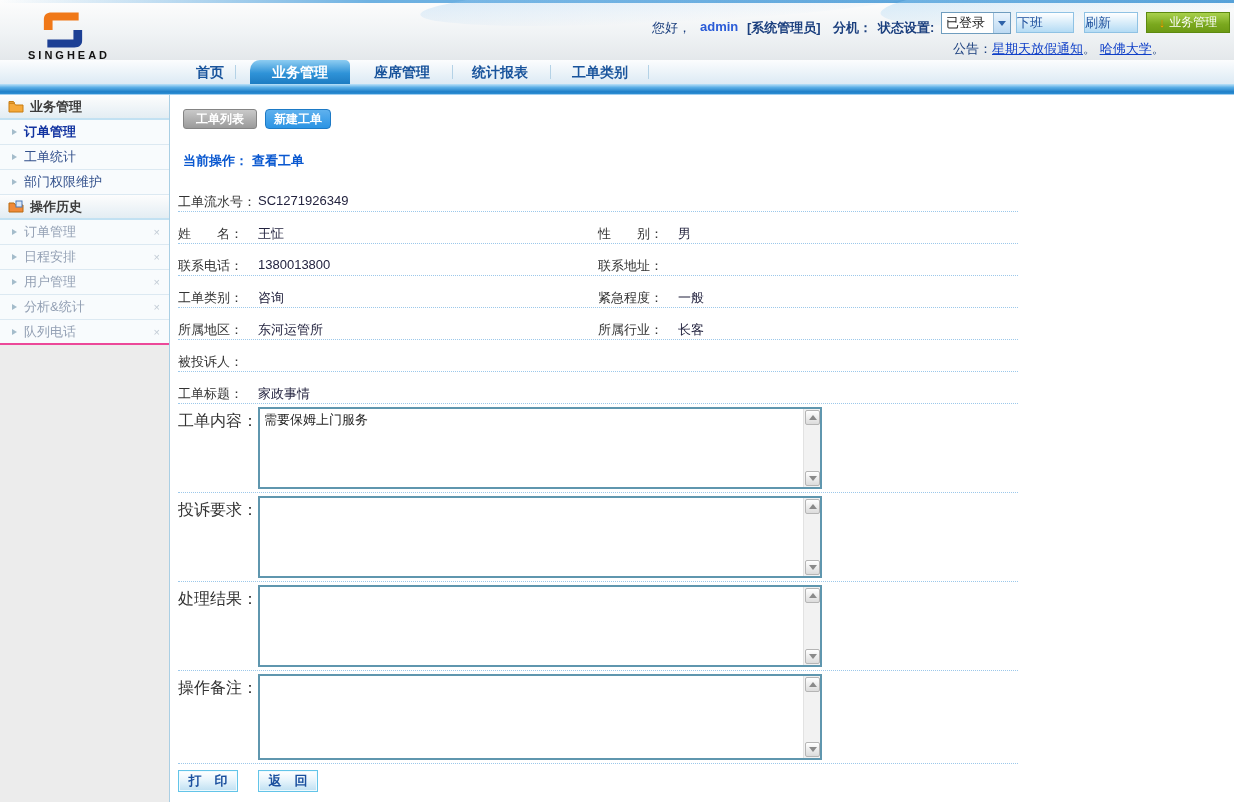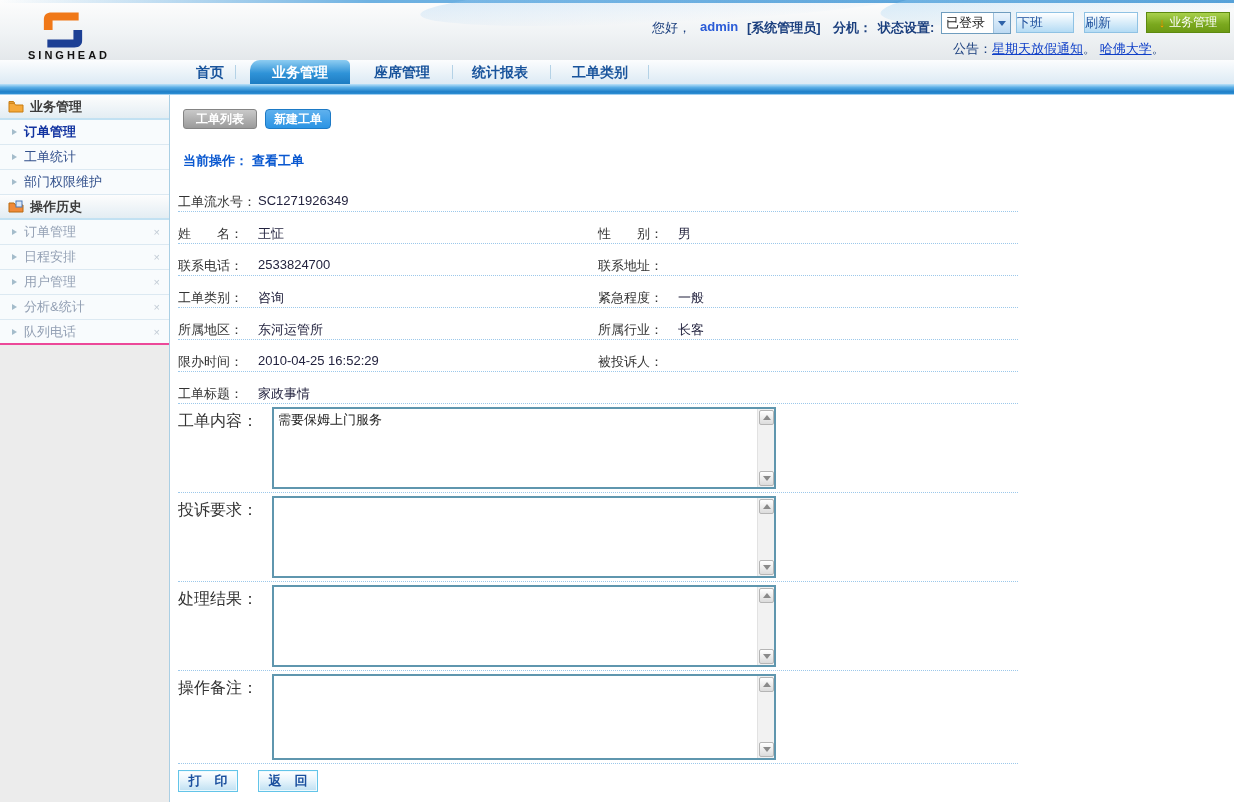--- a/index.html
+++ b/index.html
@@ -98,23 +98,23 @@
               font-size:12px; font-weight:bold; text-align:center; line-height:18px; cursor:pointer; }
   .cur-op { position:absolute; left:13px; top:57px; font-size:13px; font-weight:bold; color:#0a58d0; }
   .cur-op .v { margin-left:4px; }
 
   .form { position:absolute; left:8px; top:85px; width:840px; }
   .frow { height:32px; border-bottom:1px dotted #9cc8ea; display:flex; align-items:center; font-size:13px; }
   .fcell { width:420px; display:flex;margin-top:12px; }
   .flab { width:80px; color:#333; flex:0 0 80px; }
   .fval { color:#23233f; }
 
-  .ta-row { border-bottom:1px dotted #9cc8ea; padding:3px 0; display:flex;gap:14px; }
+  .ta-row { border-bottom:1px dotted #9cc8ea; padding:3px 0; display:flex; }
   .ta-lab { padding-top:4px; }
-  .ta-box { position:relative; width:504px; height:82px; border:2px solid #5f96ae; background:#fff; }
+  .ta-box { position:relative; width:564px; height:82px; border:2px solid #5f96ae; background:#fff; }
   .ta-box.tall { height:86px; }
   .ta-text { position:absolute; left:4px; top:2px; right:22px; font-size:13px; color:#1d1d1d; }
   .ta-scroll { position:absolute; right:0; top:0; bottom:0; width:17px; background:#f2f2f2;
                border-left:1px solid #e2e2e2; }
   .sb-btn { position:absolute; left:1px; width:15px; height:15px; border:1px solid #b5b5b5; border-radius:2px;
             background:linear-gradient(180deg,#ffffff,#dcdcdc); display:flex; align-items:center;
             justify-content:center; cursor:pointer; }
   .sb-up { top:1px; } .sb-down { bottom:1px; }
   .sb-up i { width:0; height:0; border-left:4px solid transparent; border-right:4px solid transparent;
              border-bottom:5px solid #8a8a8a; }
@@ -259,21 +259,21 @@
             <span class="fval">王怔</span>
           </div>
         <div class="fcell">
             <span class="flab">性　　别：</span>
             <span class="fval">男</span>
           </div>
       </div>
       <div class="frow">
         <div class="fcell">
             <span class="flab">联系电话：</span>
-            <span class="fval">2533824700</span>
+            <span class="fval">1380013800</span>
           </div>
         <div class="fcell">
             <span class="flab">联系地址：</span>
             <span class="fval"></span>
           </div>
       </div>
       <div class="frow">
         <div class="fcell">
             <span class="flab">工单类别：</span>
             <span class="fval">咨询</span>
@@ -287,24 +287,20 @@
         <div class="fcell">
             <span class="flab">所属地区：</span>
             <span class="fval">东河运管所</span>
           </div>
         <div class="fcell">
             <span class="flab">所属行业：</span>
             <span class="fval">长客</span>
           </div>
       </div>
       <div class="frow">
-        <div class="fcell">
-            <span class="flab">限办时间：</span>
-            <span class="fval">2010-04-25 16:52:29</span>
-          </div>
         <div class="fcell">
             <span class="flab">被投诉人：</span>
             <span class="fval"></span>
           </div>
       </div>
       <div class="frow">
         <div class="fcell">
             <span class="flab">工单标题：</span>
             <span class="fval">家政事情</span>
           </div>

